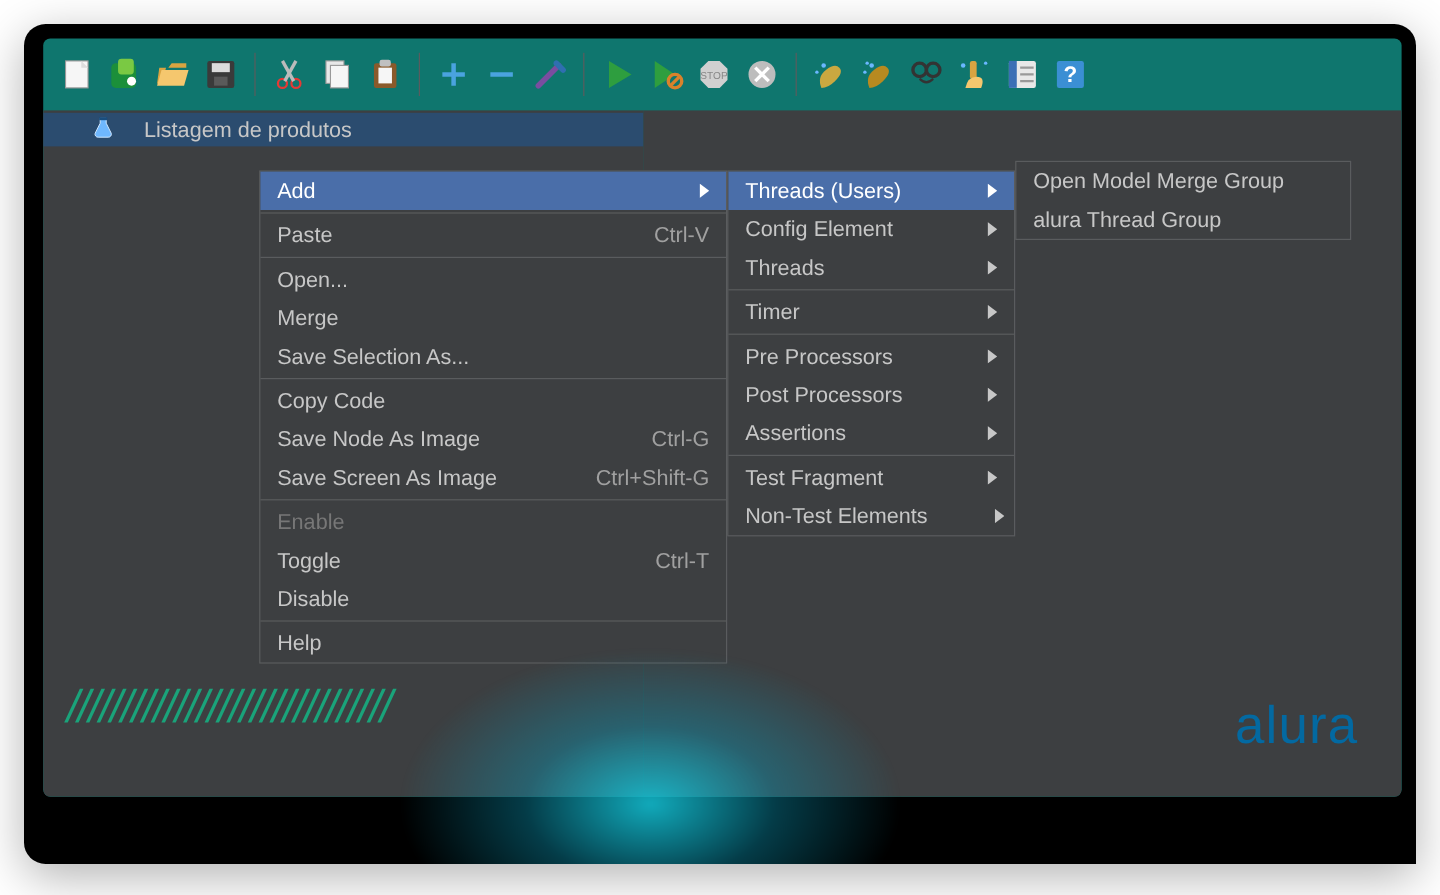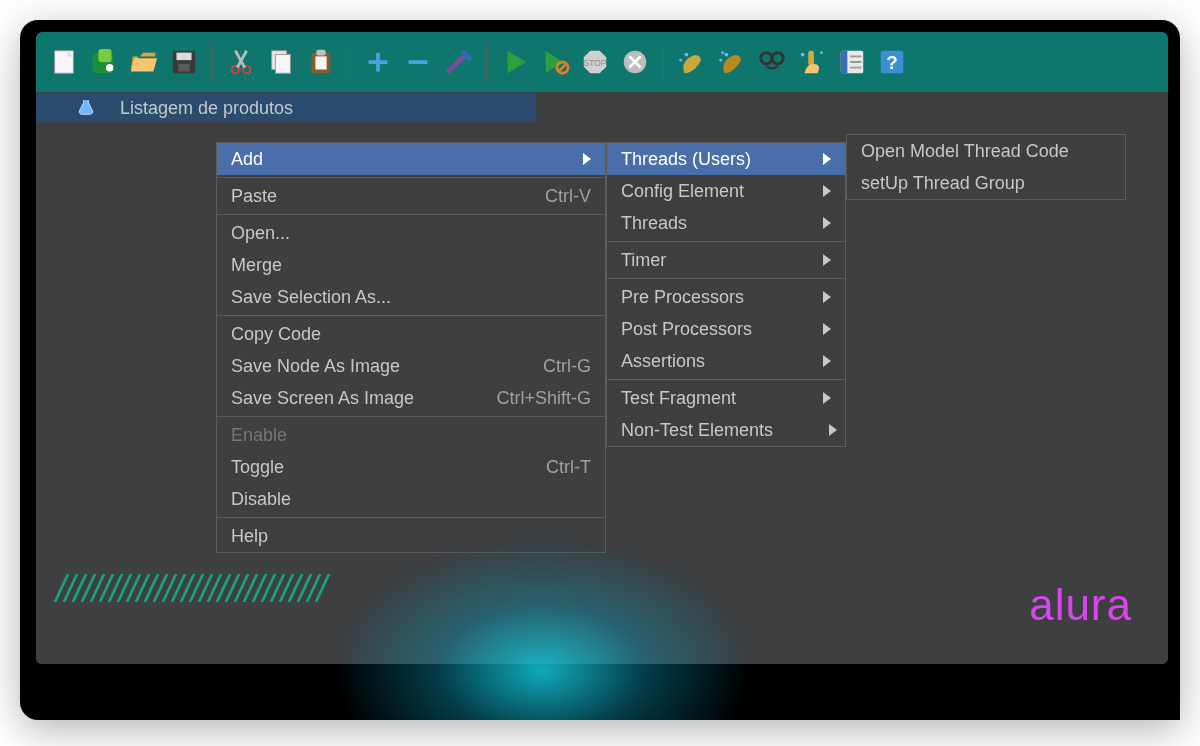--- a/index.html
+++ b/index.html
@@ -144,21 +144,21 @@
     display: inline-block;
     width: 3px;
     height: 28px;
     background: #1aa37a;
     transform: skewX(-25deg);
   }
   .brand {
     position: absolute;
     right: 48px;
     top: 560px;
-    color: #d946ef;
+    color: #0369a1;
     font-size: 44px;
     letter-spacing: 1px;
     font-family: 'Helvetica Neue', Arial, sans-serif;
     font-weight: 400;
   }
 </style>
 </head>
 <body>
 
 <div class="card">
@@ -428,24 +428,24 @@
       <div class="mi">
         <span>Non-Test Elements</span>
         <span class="arrow"><svg viewBox="0 0 8 12">
               <polygon points="0,0 8,6 0,12"></polygon>
             </svg></span>
       </div>
     </div>
 
     <div class="menu menu3">
       <div class="mi">
-          <span>Open Model Thread Code</span>
-        </div>
-      <div class="mi">
-          <span>setUp Thread Group</span>
+          <span>Open Model Merge Group</span>
+        </div>
+      <div class="mi">
+          <span>alura Thread Group</span>
         </div>
     </div>
 
   </div>
 
   <div class="glow"></div>
 
   <div class="stripes">
     <span></span>
       <span></span>

